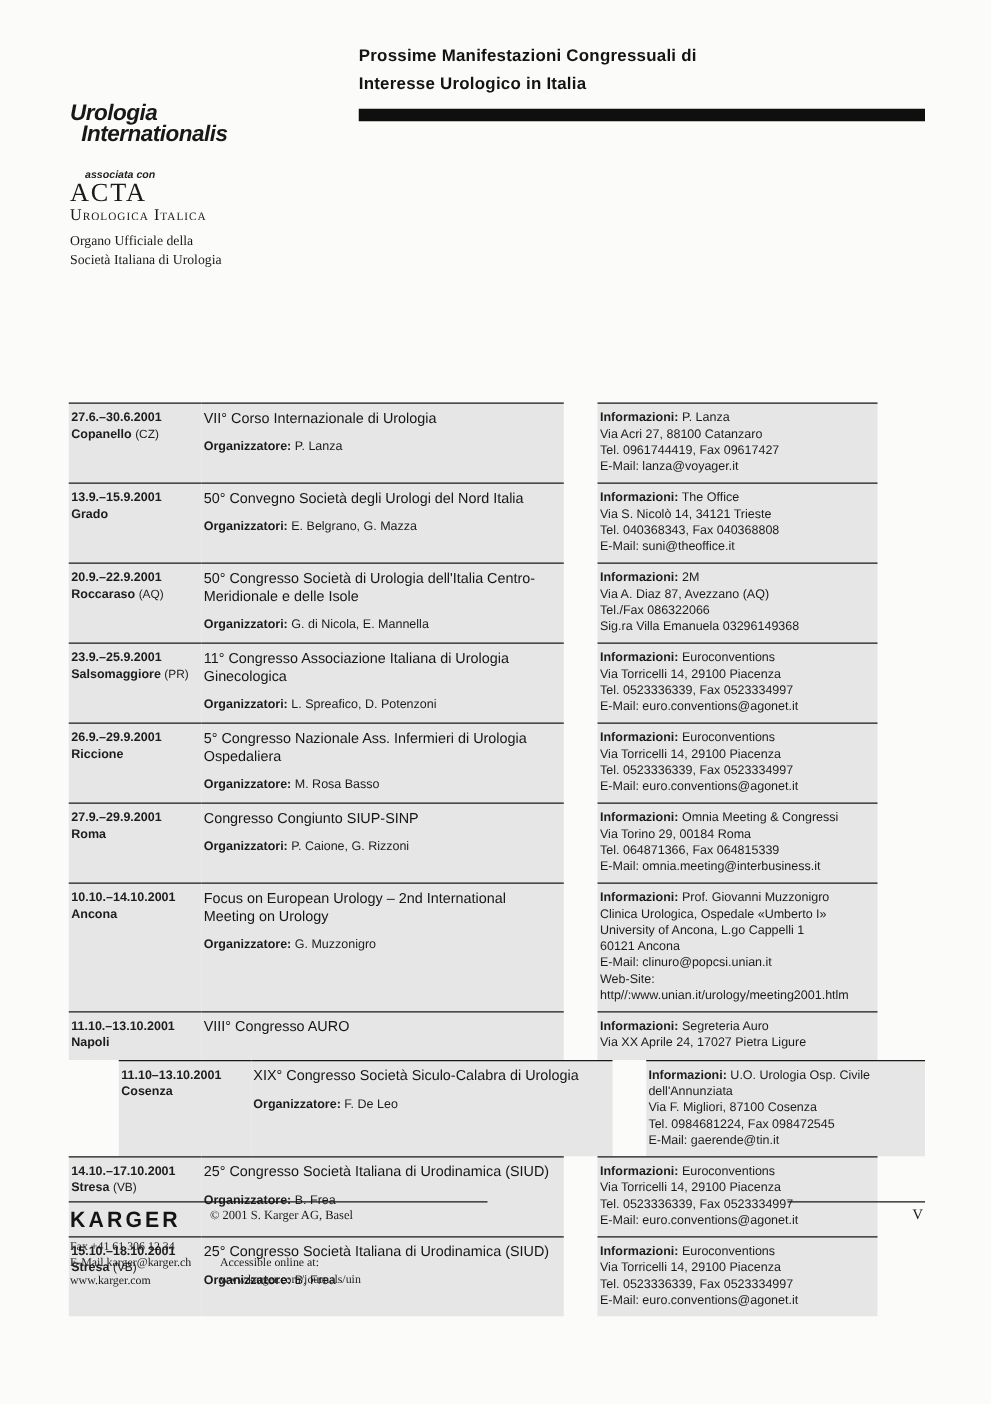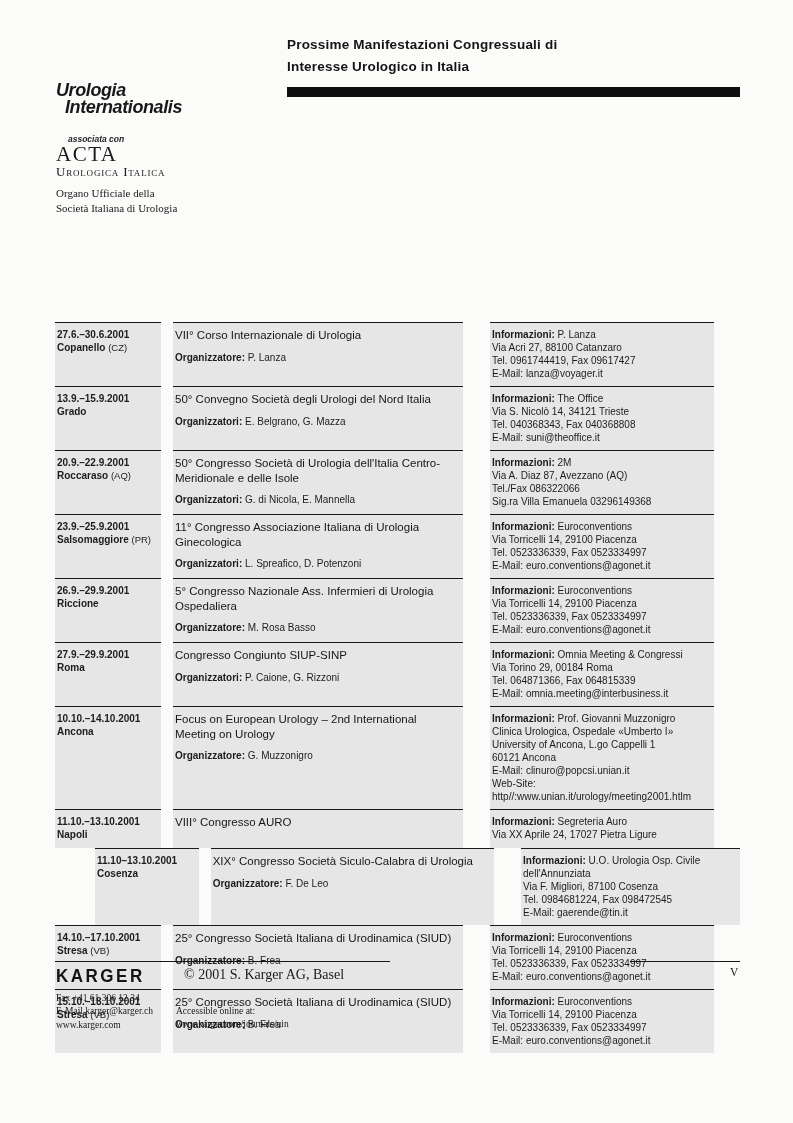--- a/index.html
+++ b/index.html
@@ -37,39 +37,39 @@
   .row{display:flex;min-height:52px;}
   .row:nth-child(7){min-height:87px;}
   .row:nth-child(8){min-height:39px;}
   .row:nth-child(9){min-height:54px;padding-left:40px;}
   .row:nth-child(11){min-height:56px;}
   .cell{
     background:#e6e6e6;border-top:1px solid #191919;
     padding:5px 4px 6px 2px;box-sizing:border-box;
   }
   .c1{width:106px;}
-  .c2{width:290px;margin-left:12px;}
+  .c2{width:290px;}
   .c3{width:224px;margin-left:27px;}
   .date{font-size:10px;font-weight:bold;line-height:13px;}
   .loc{font-size:10px;font-weight:bold;line-height:13px;}
   .loc .sfx{font-weight:normal;font-size:9.5px;}
   .ev-title{font-size:11.5px;line-height:14.5px;color:#161616;}
   .org-line{font-size:10px;line-height:13px;margin-top:8px;}
   .org-line b{font-weight:bold;}
   .info{font-size:10px;line-height:13px;}
   .info b{font-weight:bold;}
 
   
   .f-rule-left{left:55px;top:961px;width:335px;height:1px;background:#161616;}
   .f-rule-right{left:630px;top:961px;width:110px;height:1px;background:#161616;}
   .karger-logo{
     left:56px;top:966px;font-size:17px;font-weight:bold;letter-spacing:2.5px;
     color:#141414;transform:scaleY(1.05);transform-origin:left top;
   }
-  .copyright{left:184px;top:967px;font-family:"Liberation Serif",serif;font-size:14px;color:#1a1a1a;}
+  .copyright{left:168px;top:967px;font-family:"Liberation Serif",serif;font-size:10px;color:#1a1a1a;}
   .page-num{left:730px;top:966px;font-family:"Liberation Serif",serif;font-size:11.5px;color:#1a1a1a;}
   .contact{left:56px;top:992px;font-family:Liberation Serif, serif;font-size:9.5px;line-height:1.4;color:#1a1a1a;}
   .online{left:176px;top:1005px;font-family:"Liberation Serif",serif;font-size:9.5px;line-height:1.4;color:#1a1a1a;}
 </style>
 </head>
 <body>
 
 <div class="abs doc-title">
   <div>Prossime Manifestazioni Congressuali di</div>
   <div>Interesse Urologico in Italia</div>

